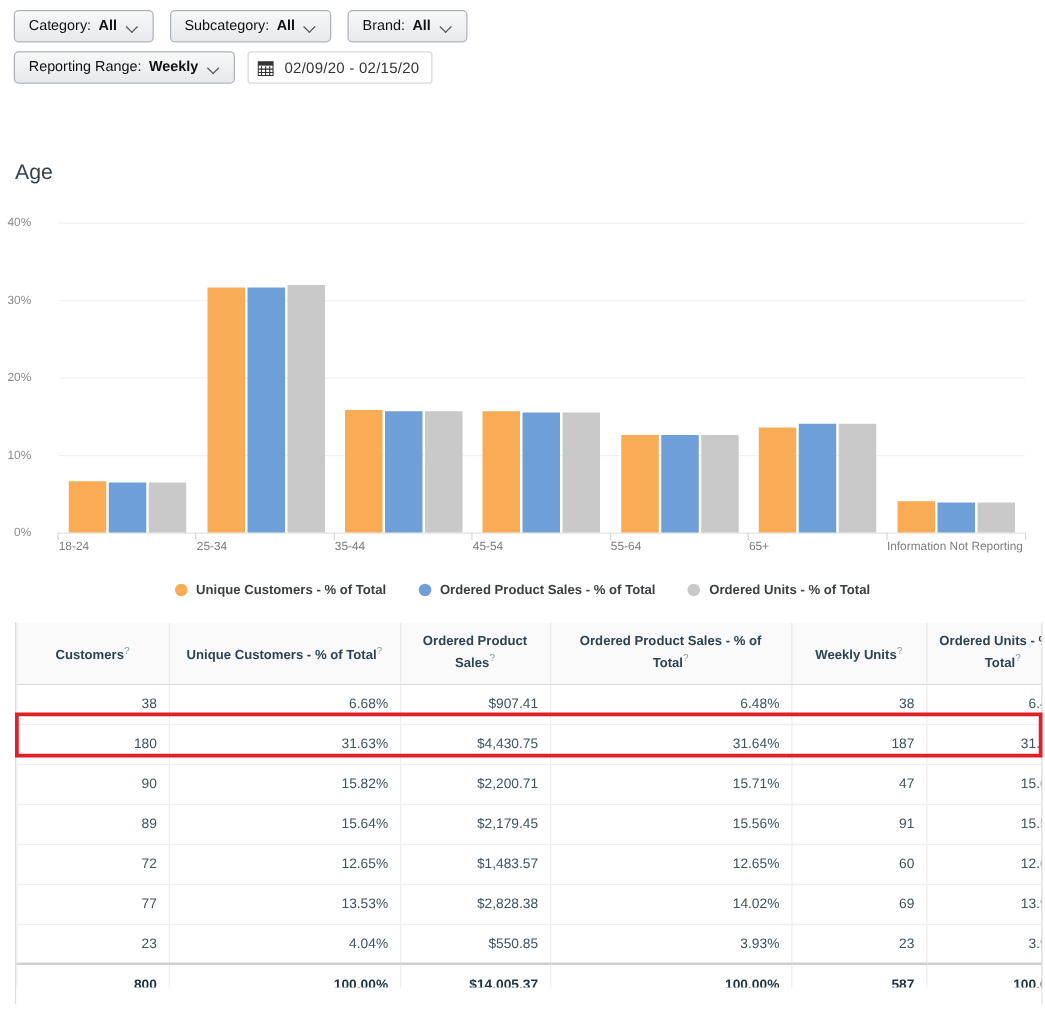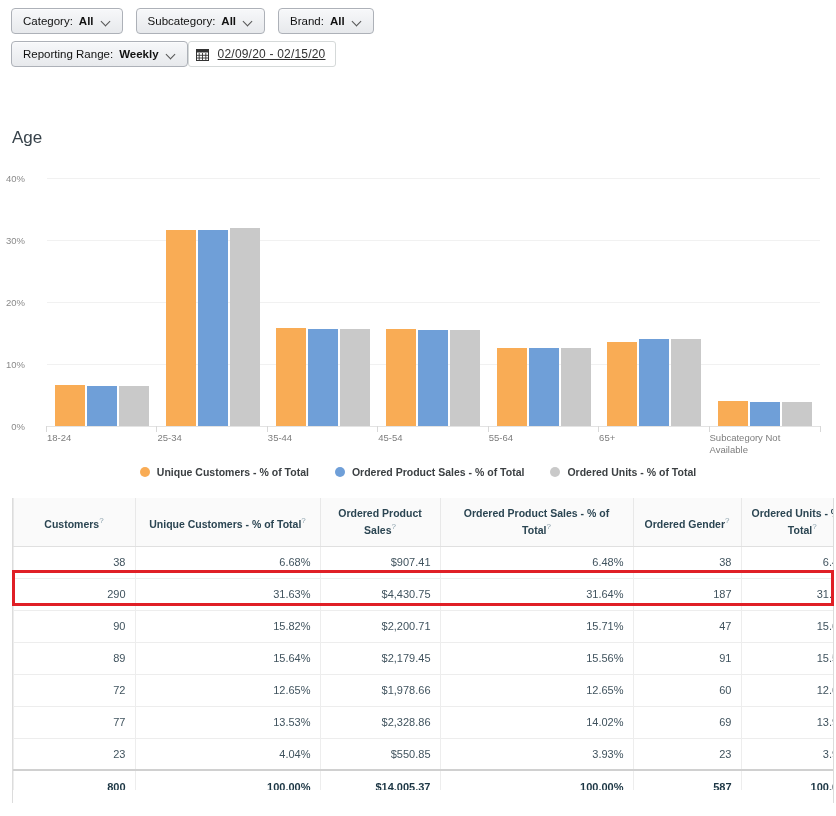--- a/index.html
+++ b/index.html
@@ -8,21 +8,21 @@
     width: 836px; height: 816px;
     background: #ffffff;
     font-family: "Liberation Sans", sans-serif;
     color: #232f3e;
     overflow: hidden;
   }
   #root { position: relative; width: 836px; height: 580px; }
 
   
   .filter-bar { position: absolute; left: 11px; top: 8px; display: flex; gap: 13px; }
-  .filter-bar-2 { position: absolute; left: 11px; top: 41px; display: flex; gap: 0; align-items: center; }
+  .filter-bar-2 { position: absolute; left: 11px; top: 41px; display: flex; gap: 10px; align-items: center; }
   .pill {
     display: inline-flex; align-items: center; gap: 6px;
     height: 26px; padding: 0 11px;
     border: 1px solid #adb1b8;
     border-radius: 4px;
     background: linear-gradient(to bottom, #f7f8fa 0%, #e7e9ec 100%);
     font-size: 11.5px; color: #111; white-space: nowrap;
     box-shadow: 0 1px 0 rgba(255,255,255,.6) inset;
     cursor: pointer;
   }
@@ -39,21 +39,21 @@
   }
   .daterange {
     display: inline-flex; align-items: center; gap: 9px;
     height: 26px; padding: 0 10px 0 7px;
     border: 1px solid #d5d9d9; border-radius: 3px;
     background: #fff; font-size: 12px; color: #333;
     cursor: pointer;
   }
   .cal-icon { display:inline-block; width: 13px; height: 13px; position: relative; }
   .cal-icon svg { display: block; }
-  .date-text { letter-spacing: .2px; text-decoration: underline; }
+  .date-text { letter-spacing: .2px; }
 
   
   .viewby { position: absolute; left: 7px; top: 93px; font-size: 11px; color: #555; }
   .viewby .vb-lbl { color: #444; }
   .viewby a { color: #4b8fa6; text-decoration: none; cursor: pointer; }
   .viewby .sep { color: #bbb; padding: 0 3px; }
 
   
   .chart-title { position: absolute; left: 12px; top: 128px; font-size: 17px; color: #37424a; font-weight: 400; }
   .chart-area { position: absolute; left: 0; top: 160px; width: 836px; height: 330px; }
@@ -246,21 +246,21 @@
           </div>
         </div>
     </div>
     <div class="xlabels" id="xlabels">
         <div class="xlab">18-24</div>
         <div class="xlab">25-34</div>
         <div class="xlab">35-44</div>
         <div class="xlab">45-54</div>
         <div class="xlab">55-64</div>
         <div class="xlab">65+</div>
-        <div class="xlab">Subcategory Not Available</div>
+        <div class="xlab">Information Not Reporting</div>
       </div>
   </div>
 
   <div class="legend" id="legend">
       <div class="legend-item">
         <span class="dot" style="background: rgb(249, 172, 85);"></span>
         <span>Unique Customers - % of Total</span>
       </div>
       <div class="legend-item">
         <span class="dot" style="background: rgb(111, 159, 216);"></span>
@@ -283,37 +283,37 @@
           <col class="col-units">
           <col class="col-unitspct">
       </colgroup>
       <thead>
         <tr id="header-row">
             <th></th>
             <th><span>Customers</span><span class="helpq">?</span></th>
             <th><span>Unique Customers - % of Total</span><span class="helpq">?</span></th>
             <th><span>Ordered Product Sales</span><span class="helpq">?</span></th>
             <th><span>Ordered Product Sales - % of Total</span><span class="helpq">?</span></th>
-            <th><span>Ordered Gender</span><span class="helpq">?</span></th>
+            <th><span>Weekly Units</span><span class="helpq">?</span></th>
             <th><span>Ordered Units - % of Total</span><span class="helpq">?</span></th>
           </tr>
       </thead>
       <tbody id="table-body">
           <tr>
             <td class="first">18-24</td>
             <td>38</td>
             <td>6.68%</td>
             <td>$907.41</td>
             <td>6.48%</td>
             <td>38</td>
             <td>6.47%</td>
           </tr>
           <tr class="highlight">
             <td class="first">25-34</td>
-            <td>290</td>
+            <td>180</td>
             <td>31.63%</td>
             <td>$4,430.75</td>
             <td>31.64%</td>
             <td>187</td>
             <td>31.86%</td>
           </tr>
           <tr>
             <td class="first">35-44</td>
             <td>90</td>
             <td>15.82%</td>
@@ -328,30 +328,30 @@
             <td>15.64%</td>
             <td>$2,179.45</td>
             <td>15.56%</td>
             <td>91</td>
             <td>15.50%</td>
           </tr>
           <tr>
             <td class="first">55-64</td>
             <td>72</td>
             <td>12.65%</td>
-            <td>$1,978.66</td>
+            <td>$1,483.57</td>
             <td>12.65%</td>
             <td>60</td>
             <td>12.61%</td>
           </tr>
           <tr>
             <td class="first">65+</td>
             <td>77</td>
             <td>13.53%</td>
-            <td>$2,328.86</td>
+            <td>$2,828.38</td>
             <td>14.02%</td>
             <td>69</td>
             <td>13.97%</td>
           </tr>
           <tr>
             <td class="first link">Information Not Available</td>
             <td>23</td>
             <td>4.04%</td>
             <td>$550.85</td>
             <td>3.93%</td>

